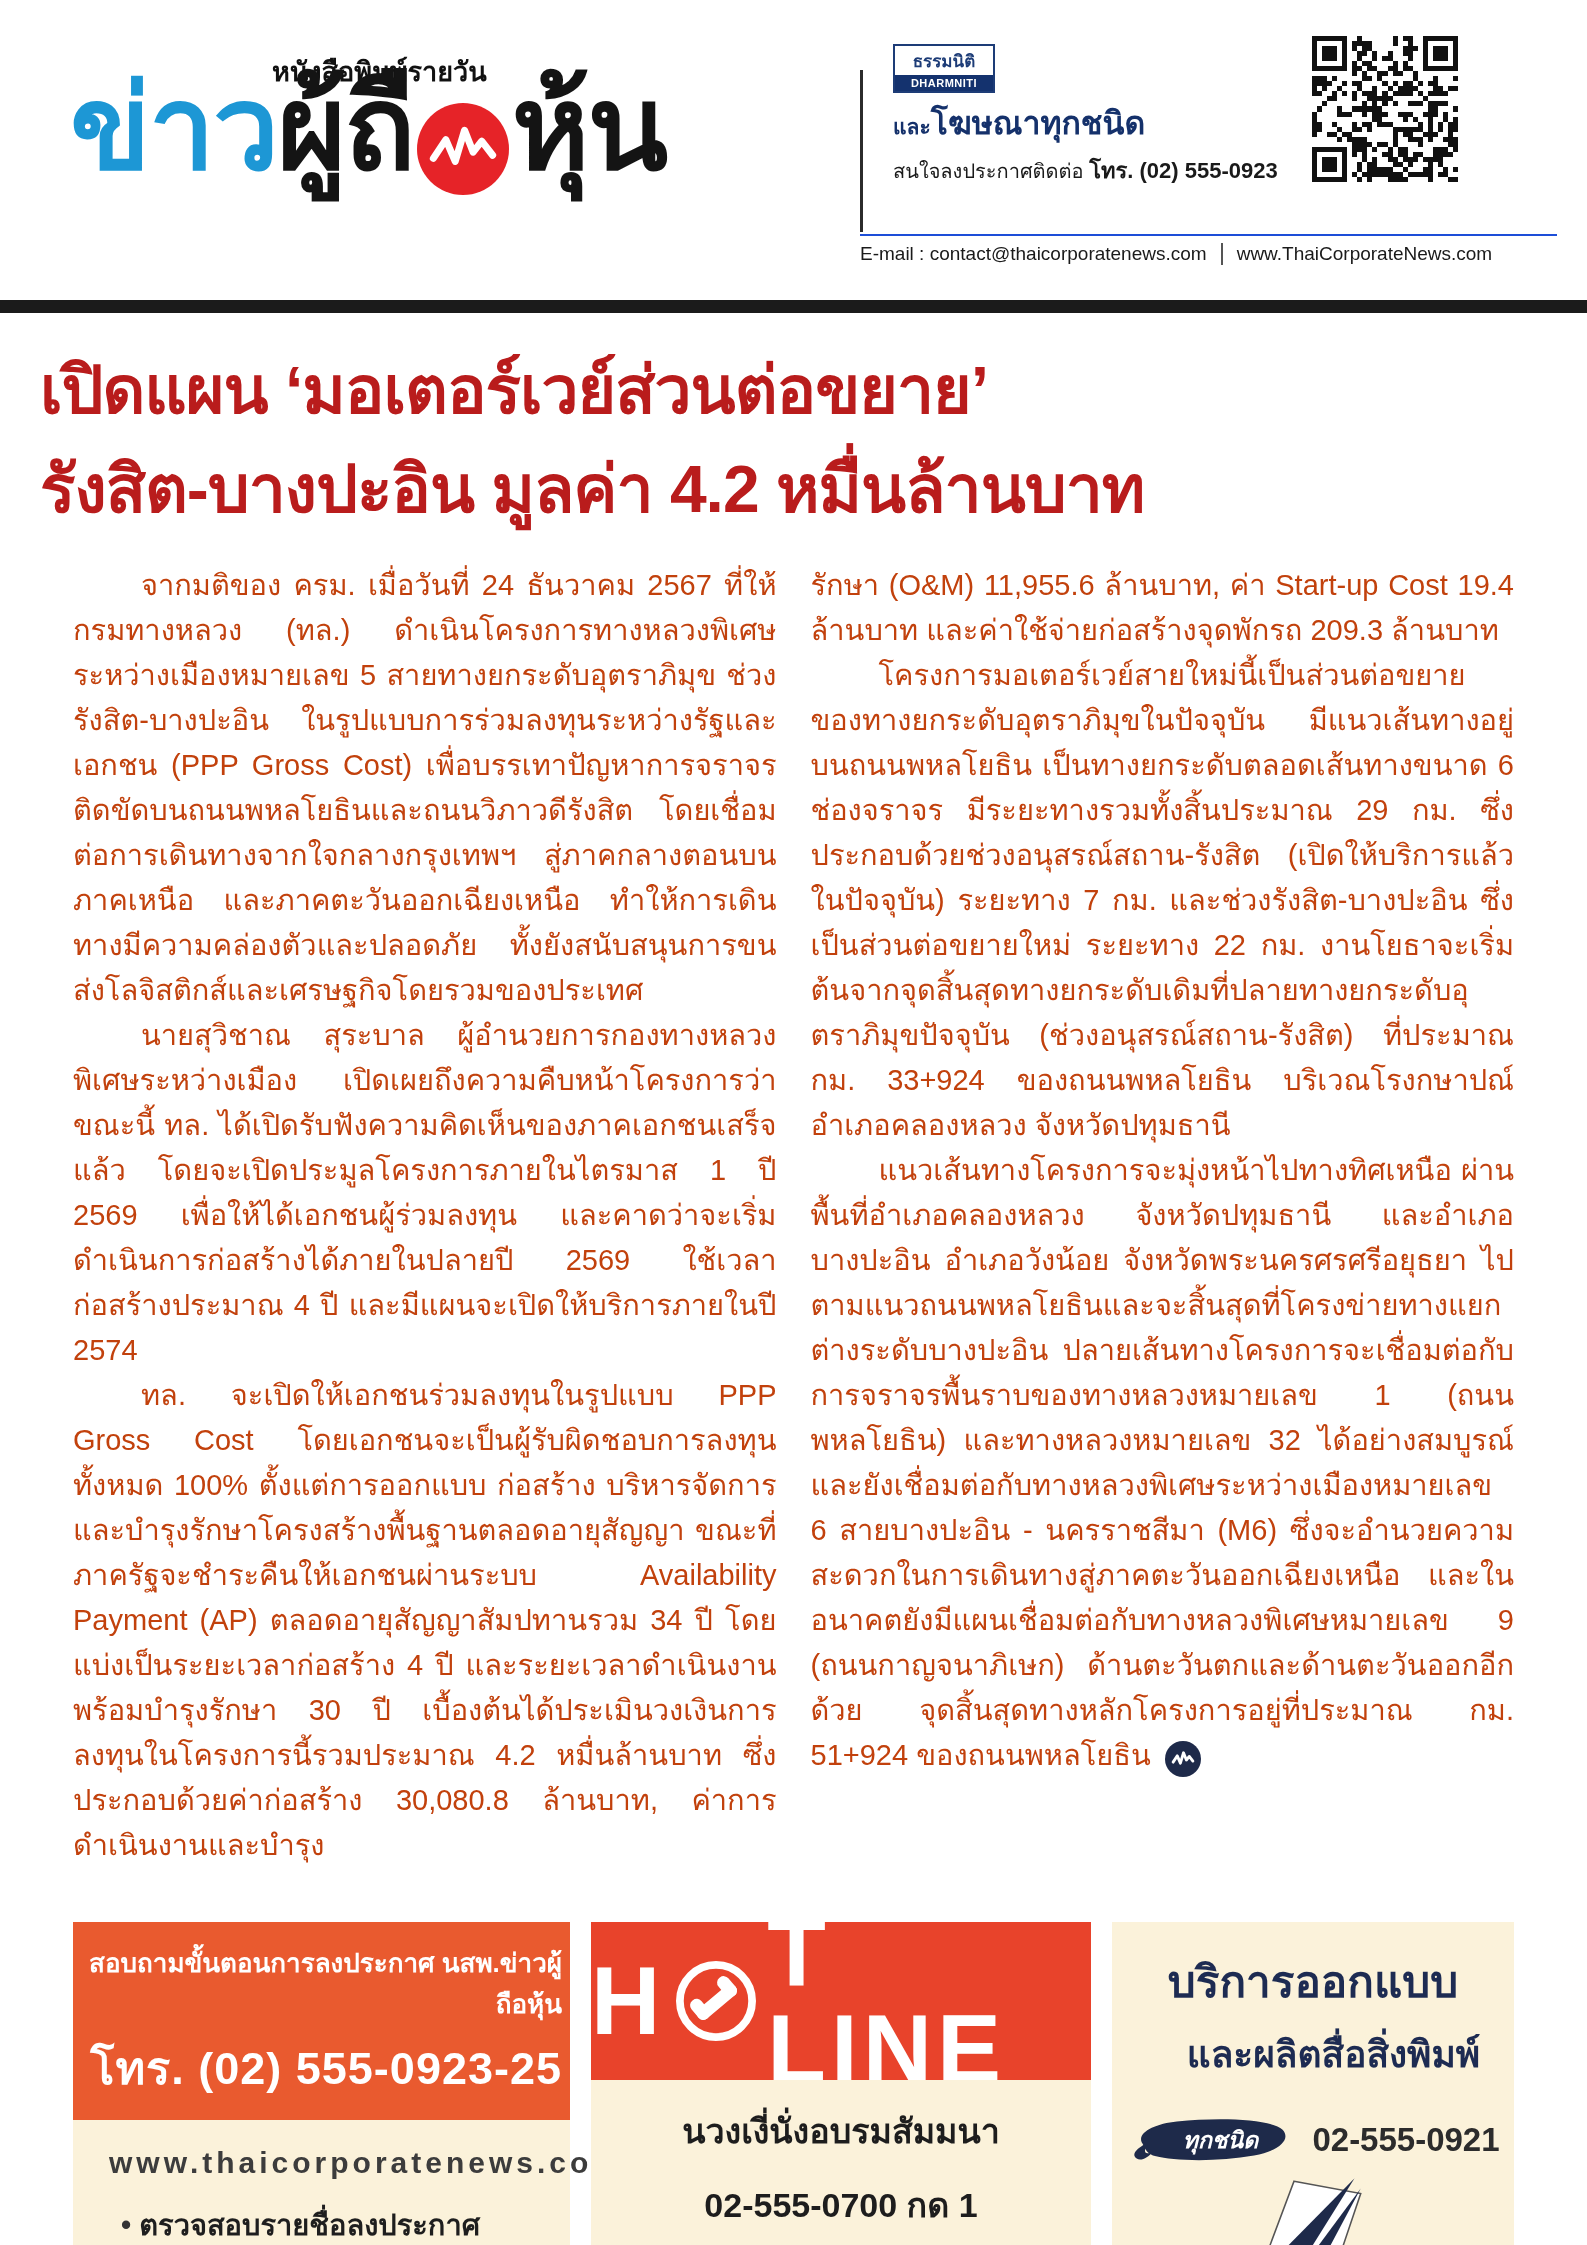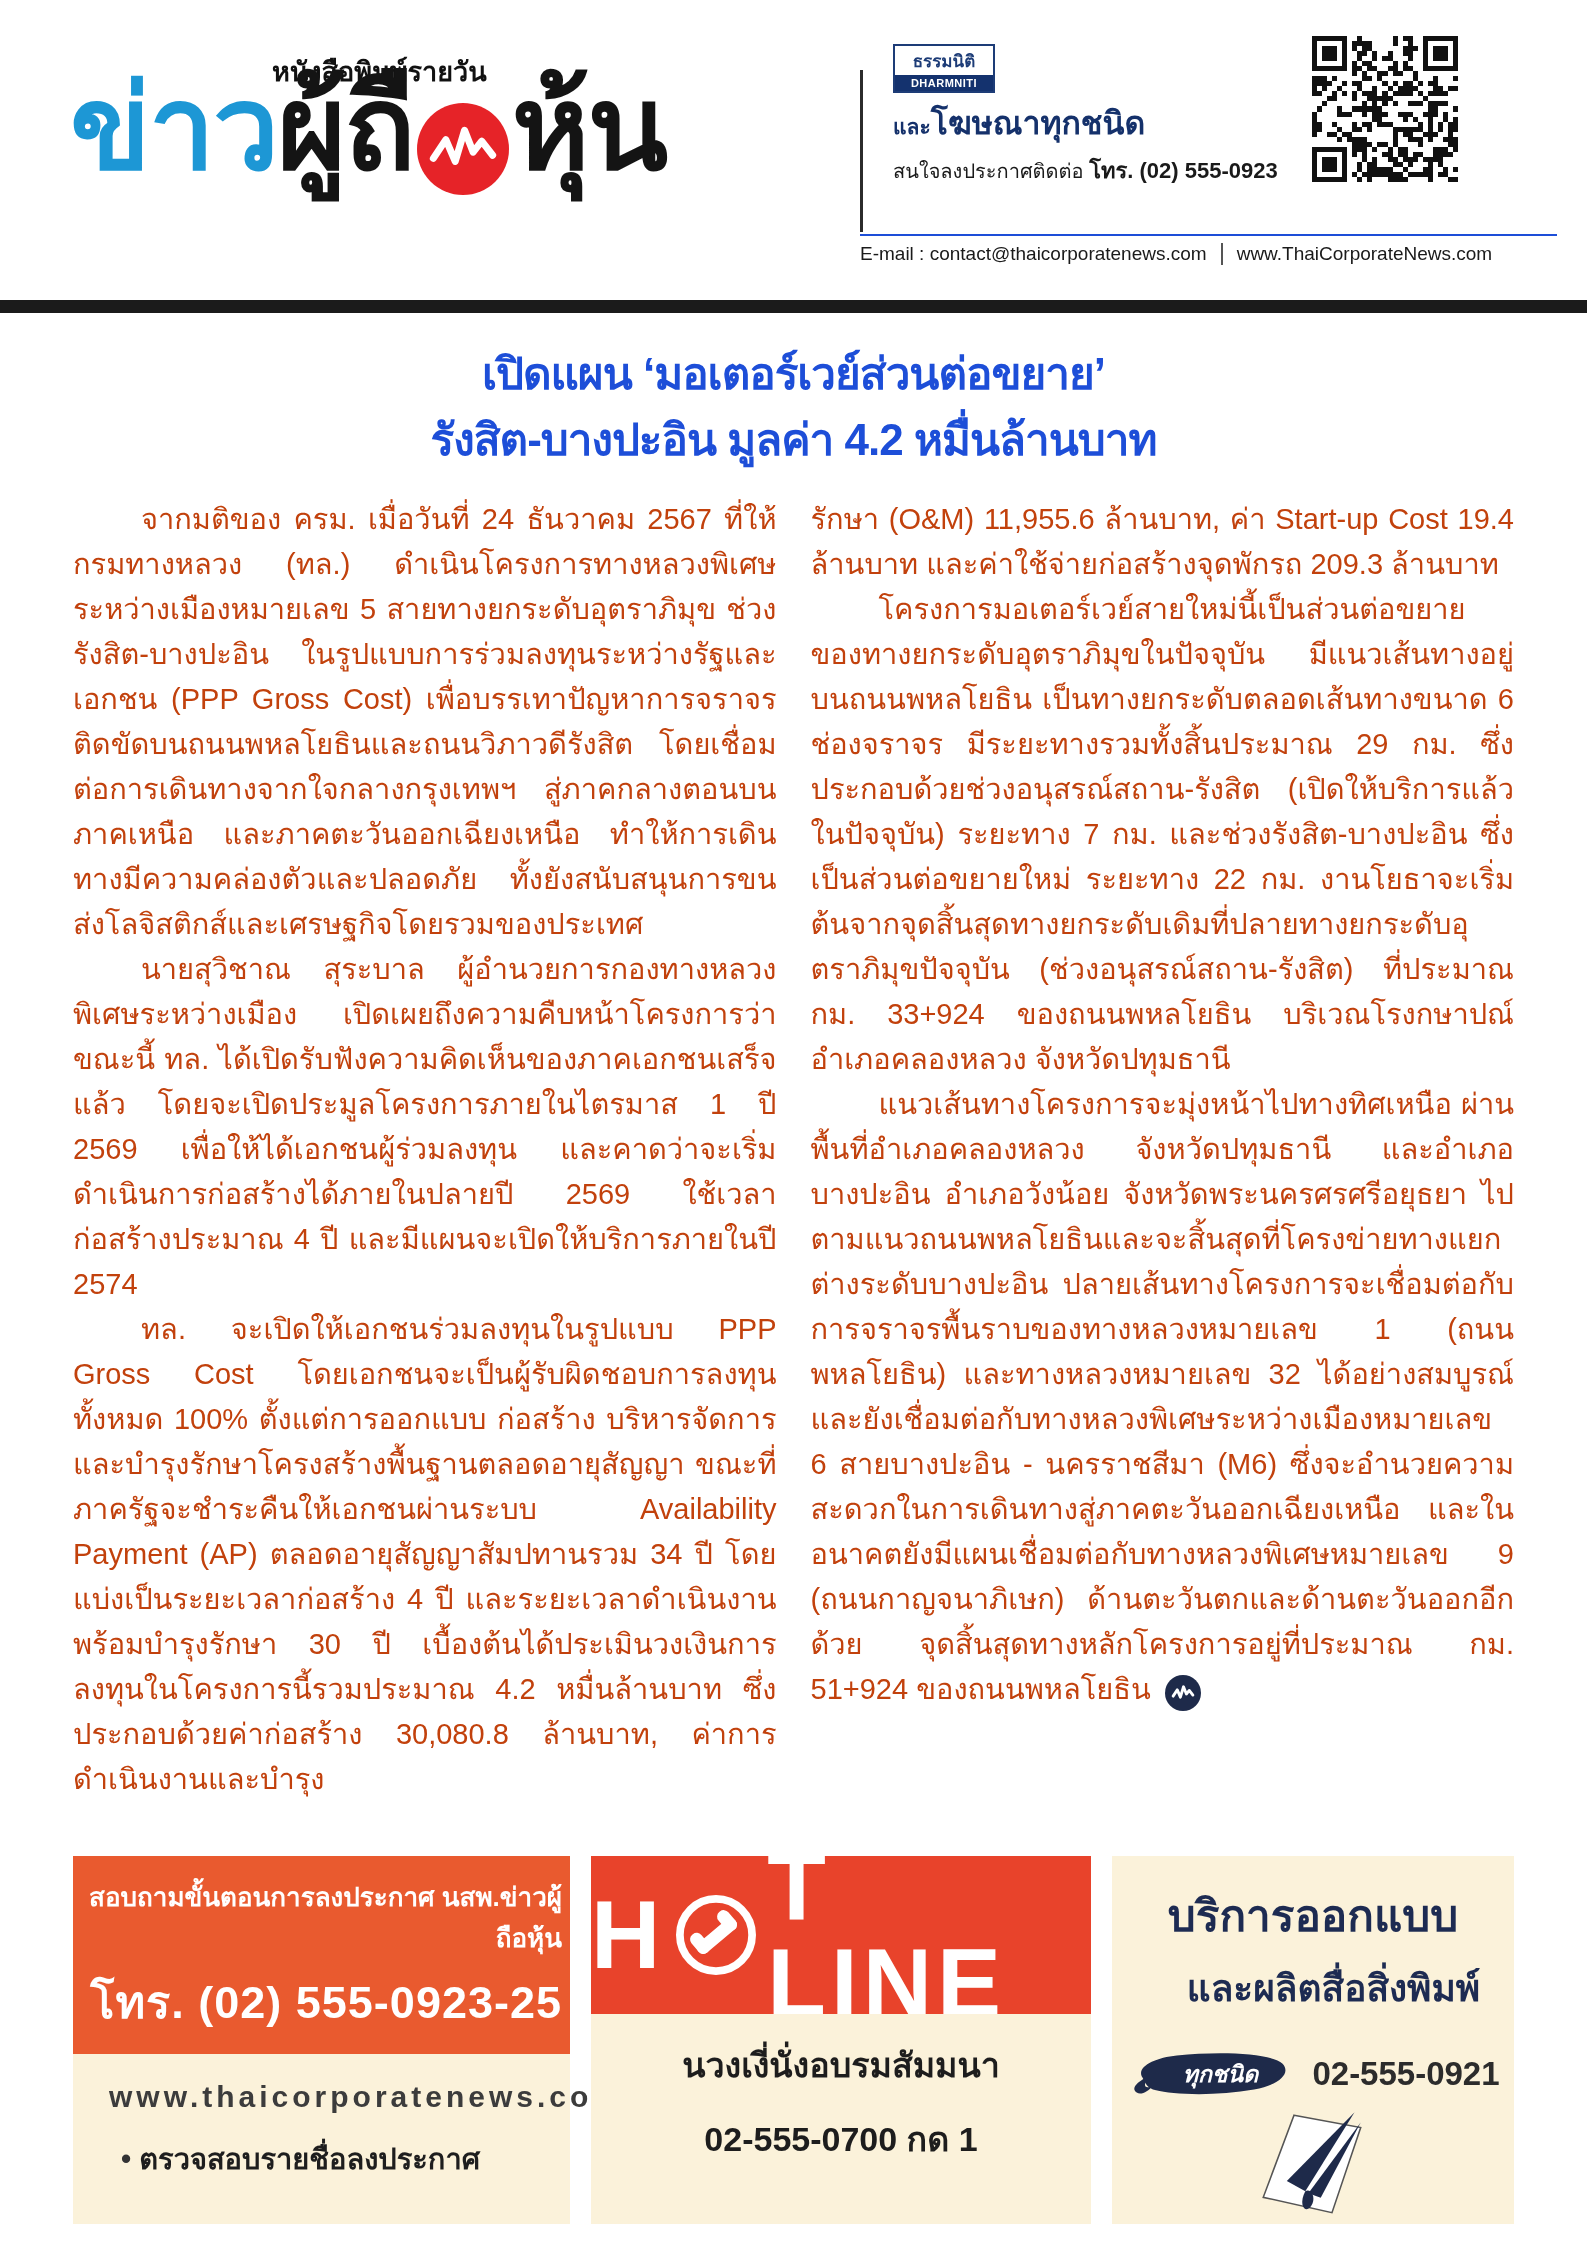--- a/index.html
+++ b/index.html
@@ -24,21 +24,21 @@
   .contact-row{margin-top:10px;font-size:20px;color:#1a1a1a;}
   .contact-row b{font-size:22px;}
   .email-row{position:absolute;left:860px;top:234px;width:697px;border-top:2px solid #1d4ed8;padding-top:7px;font-size:19px;color:#1a1a1a;display:flex;align-items:center;}
   .email-row .sep{display:inline-block;width:0;height:22px;border-left:2px solid #555;margin:0 14px;}
   .qr{position:absolute;left:1312px;top:36px;width:146px;height:146px;}
   .qr svg{width:100%;height:100%;shape-rendering:crispEdges;}
 
   .black-bar{height:13px;background:#1b1b1b;}
 
   
-  .headline{margin:28px 40px 0;text-align:center;font-size:44px;line-height:1.5;font-weight:800;color:#1d4ed8;letter-spacing:-1px;}
+  .headline{margin:28px 40px 0;font-size:66px;line-height:1.5;font-weight:800;color:#b91c1c;letter-spacing:-1px;}
 
   
   .cols{display:flex;gap:34px;padding:0 73px;margin-top:24px;}
   .col{flex:1;min-width:0;}
   .col p{margin:0;font-size:29px;line-height:45px;color:#c2410c;text-align:justify;}
   .col p.ind{text-indent:68px;}
   .endmark{display:inline-flex;width:36px;height:36px;border-radius:50%;background:#1e2a4a;align-items:center;justify-content:center;vertical-align:-7px;margin-left:14px;}
 
   
   .ads{display:flex;gap:21px;padding:0 73px;margin-top:54px;}

